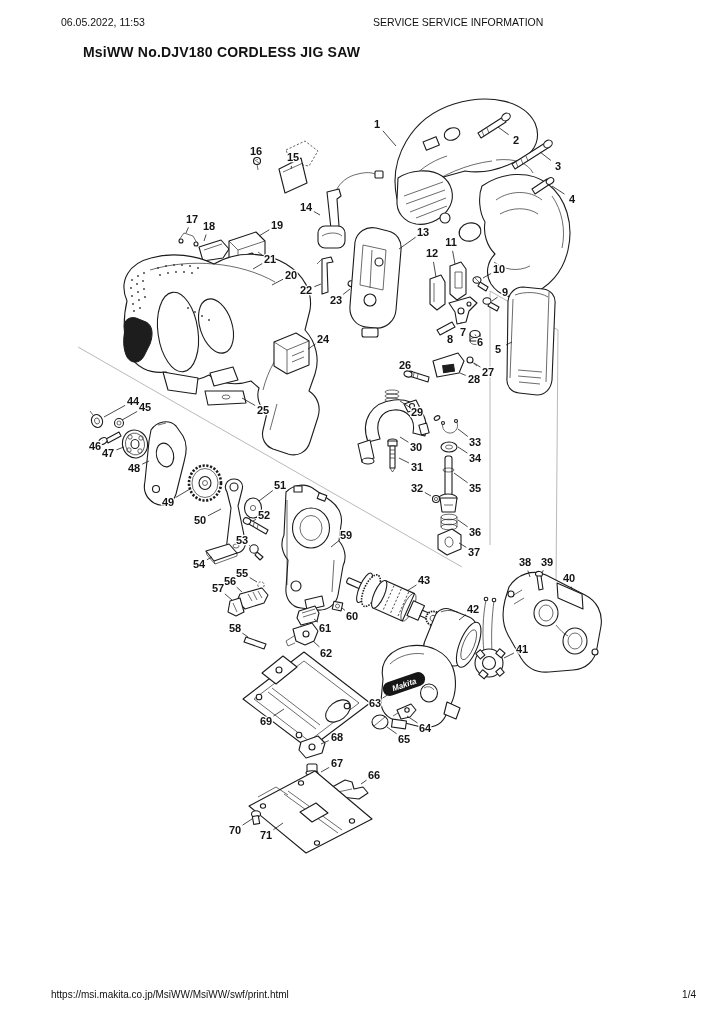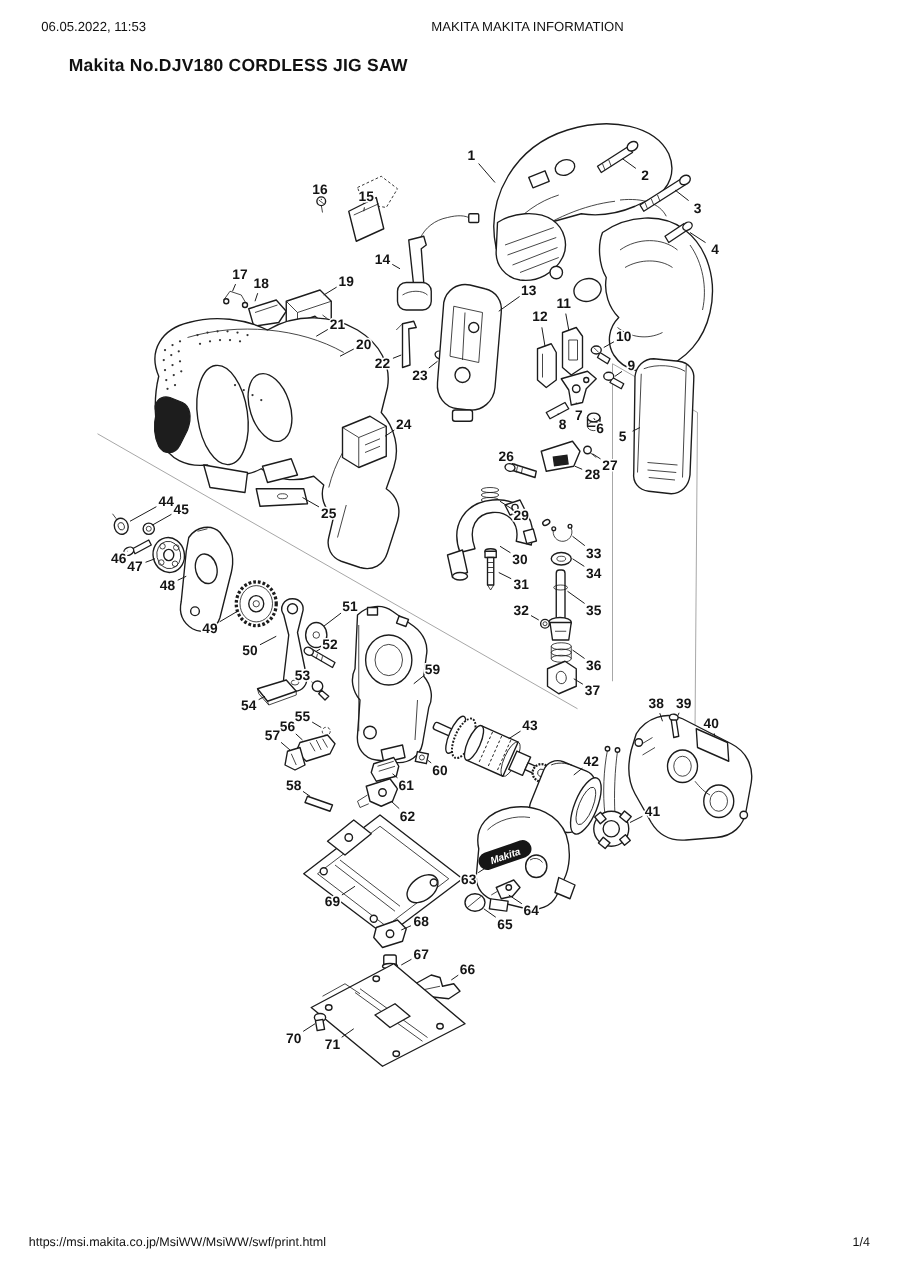--- a/index.html
+++ b/index.html
@@ -1,37 +1,37 @@
 <!DOCTYPE html>
 <html><head>
 <meta charset="utf-8">
 <style>
   html,body{margin:0;padding:0;background:#fff;}
   body{width:724px;height:1024px;position:relative;font-family:"Liberation Sans",sans-serif;color:#111;overflow:hidden;}
-  .abs{position:absolute;}
+  .abs{position:absolute;margin-left:28px;}
   .hdr-date{left:33px;top:16px;font-size:10.5px;}
   .hdr-center{left:345px;top:16px;font-size:10.5px;}
   .doc-title{left:55px;top:44px;font-size:14px;font-weight:bold;letter-spacing:.2px;}
   .ftr-url{left:23px;top:989px;font-size:10px;}
   .ftr-page{right:28px;top:989px;font-size:10px;}
   svg{position:absolute;left:0;top:0;}
   .fw{fill:#ffffff;stroke:#1c1c1c;stroke-width:1.1;stroke-linejoin:round;}
   .thin{fill:none;stroke:#1c1c1c;stroke-width:.65;stroke-linejoin:round;}
   .deco{fill:none;stroke:#8a8a8a;stroke-width:.6;}
   .dark{fill:#1d1d1d;stroke:#1d1d1d;}
   .dash{fill:none;stroke:#1c1c1c;stroke-width:.7;stroke-dasharray:2.2 1.8;}
   .callout-text{font-family:"Liberation Sans",sans-serif;font-size:11px;font-weight:bold;fill:#141414;}
   .leader{stroke:#1c1c1c;stroke-width:.8;}
 </style>
 </head>
 <body>
 
 <div class="abs hdr-date">06.05.2022, 11:53</div>
-<div class="abs hdr-center">MAKITA MAKITA INFORMATION</div>
-<div class="abs doc-title">Makita No.DJV180 CORDLESS JIG SAW</div>
+<div class="abs hdr-center">SERVICE SERVICE INFORMATION</div>
+<div class="abs doc-title">MsiWW No.DJV180 CORDLESS JIG SAW</div>
 
 <svg width="724" height="1024" viewBox="0 0 724 1024">
 
   <g>
     <line class="deco" x1="78" y1="347" x2="462" y2="567"></line>
     <path class="deco" d="M490,291 L490,545 M490,291 L558,330 L556,585"></path>
   </g>
 
   <g>
     <path class="fw" d="M397,199 C388,158 412,117 454,104 C490,93 524,101 535,123 C541,137 536,151 523,158 L508,165 C494,171 478,173 465,171 L429,181 C411,187 401,193 397,199 Z"></path>

